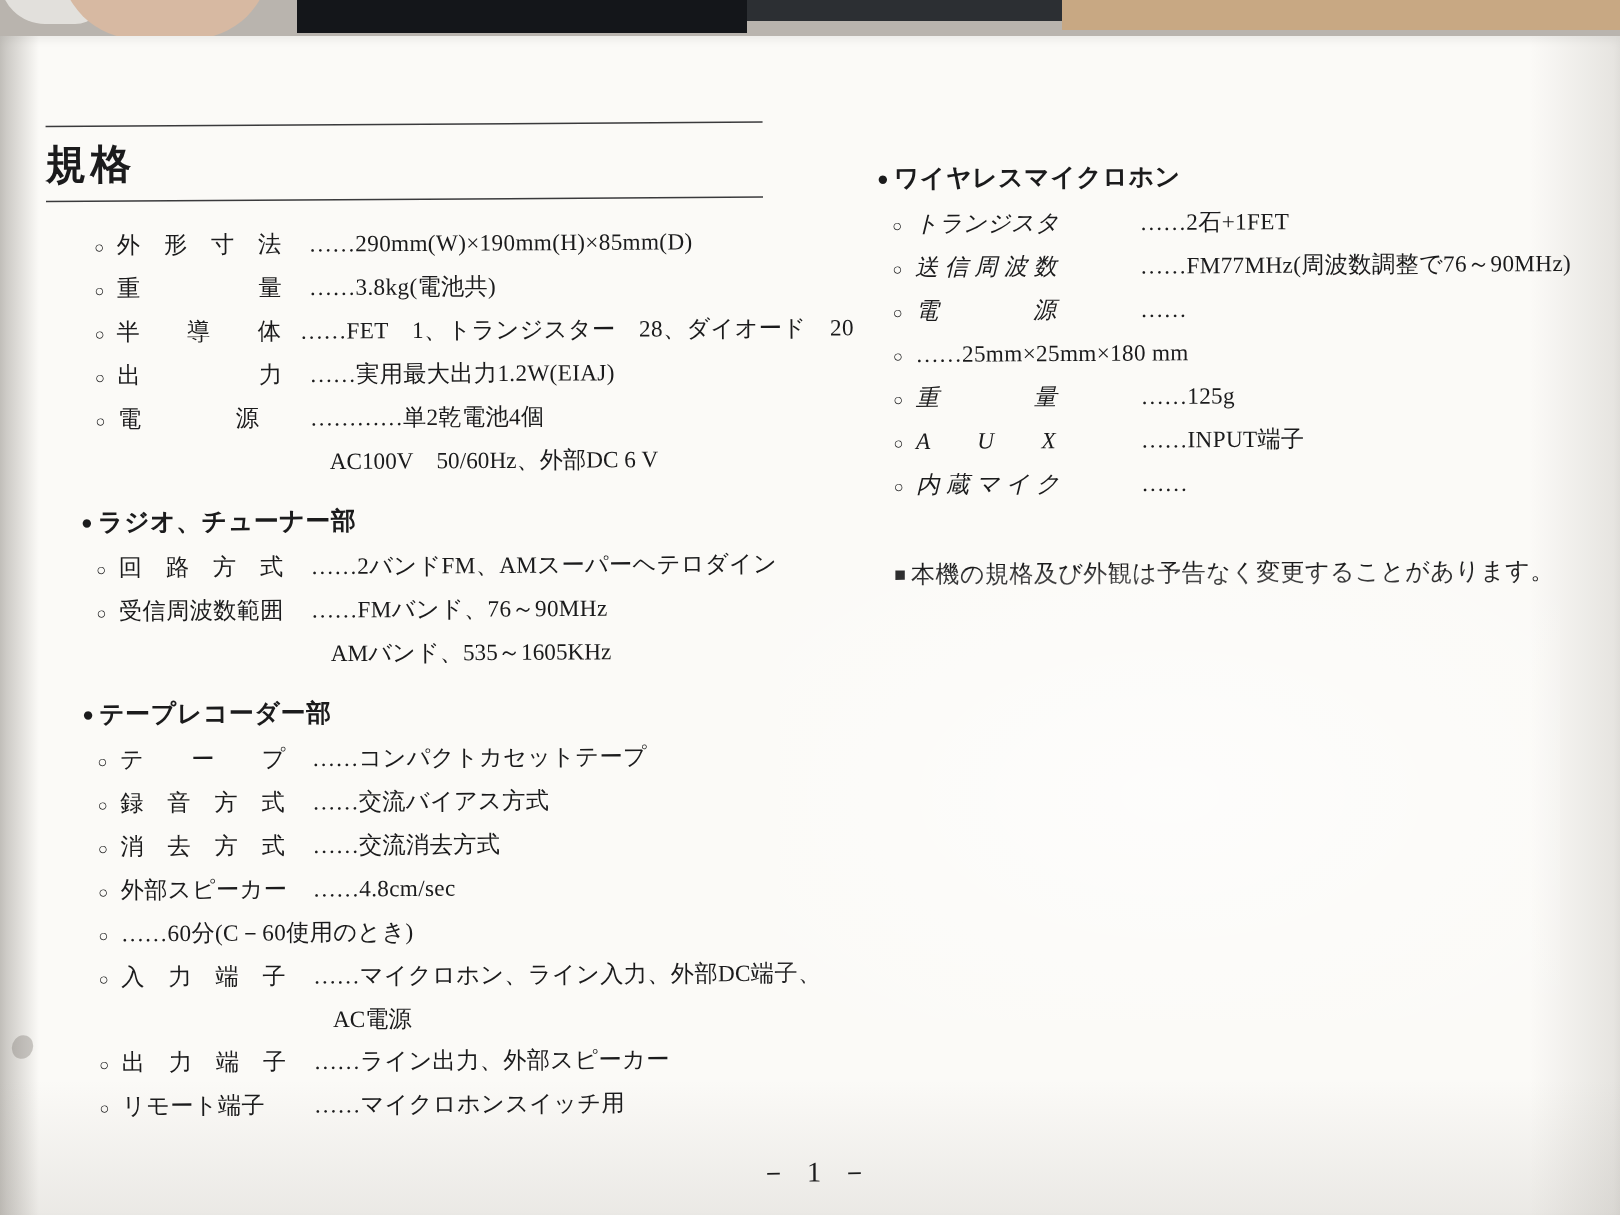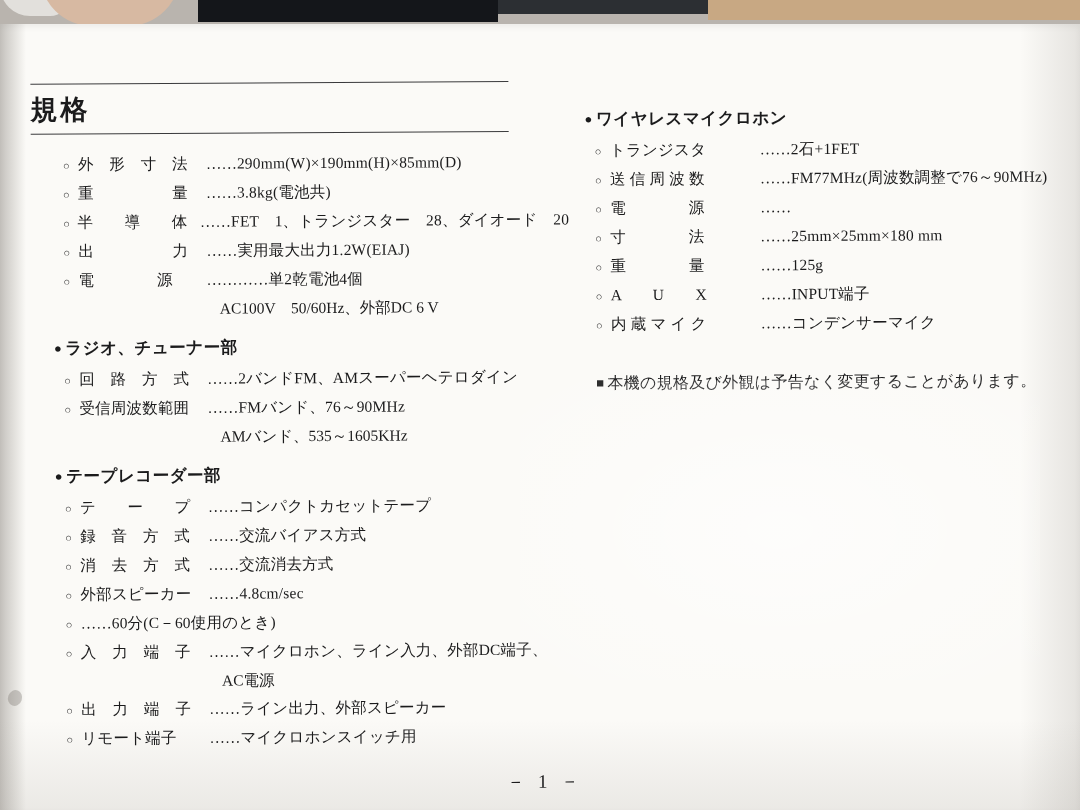--- a/index.html
+++ b/index.html
@@ -205,21 +205,21 @@
     vertical-align: 2px;
   }
   .line .mark::before {
     content: "\25CB";
   }
   .line .label {
     display: inline-block;
     letter-spacing: 0.2px;
   }
   .label-w1 { width: 128px; font-family: Liberation Serif, serif; }
-  .label-w2 { width: 150px; }
+  .label-w2 { width: 150px; font-style: italic; }
   .line .val {
     letter-spacing: 0.2px;
   }
   .cont {
     font-size: 15.5px;
     line-height: 28px;
     margin-left: 34px;
     white-space: pre;
   }
 
@@ -400,41 +400,39 @@
           <span class="dots">……</span>
           <span class="val">FM77MHz(周波数調整で76～90MHz)</span>
         </div>
         <div class="line" style="margin-left:14px;">
           <span class="mark"></span>
           <span class="label label-w2">電　　　　源</span>
           <span class="dots">……</span>
         </div>
         <div class="line" style="margin-left:14px;">
           <span class="mark"></span>
-          <span class="label label-w2">寸　　　　法</span>
           <span class="dots">……</span>
           <span class="val">25mm×25mm×180 mm</span>
         </div>
         <div class="line" style="margin-left:14px;">
           <span class="mark"></span>
           <span class="label label-w2">重　　　　量</span>
           <span class="dots">……</span>
           <span class="val">125g</span>
         </div>
         <div class="line" style="margin-left:14px;">
           <span class="mark"></span>
           <span class="label label-w2">A　　U　　X</span>
           <span class="dots">……</span>
           <span class="val">INPUT端子</span>
         </div>
         <div class="line" style="margin-left:14px;">
           <span class="mark"></span>
           <span class="label label-w2">内 蔵 マ イ ク</span>
           <span class="dots">……</span>
-          <span class="val">コンデンサーマイク</span>
         </div>
       </div>
 
       <div class="note">本機の規格及び外観は予告なく変更することがあります。</div>
 
     </div>
 
     <div class="page-number">－ 1 －</div>
 
   </div>

